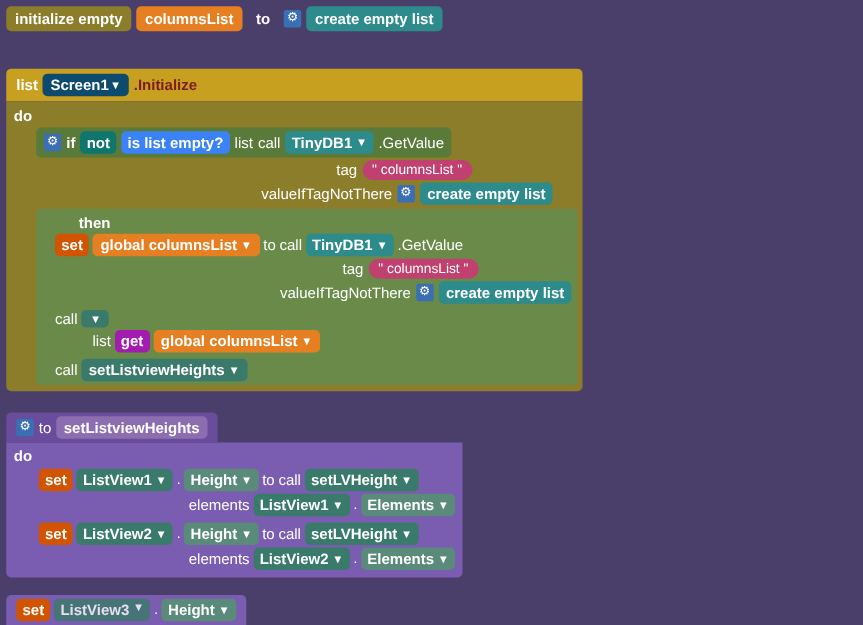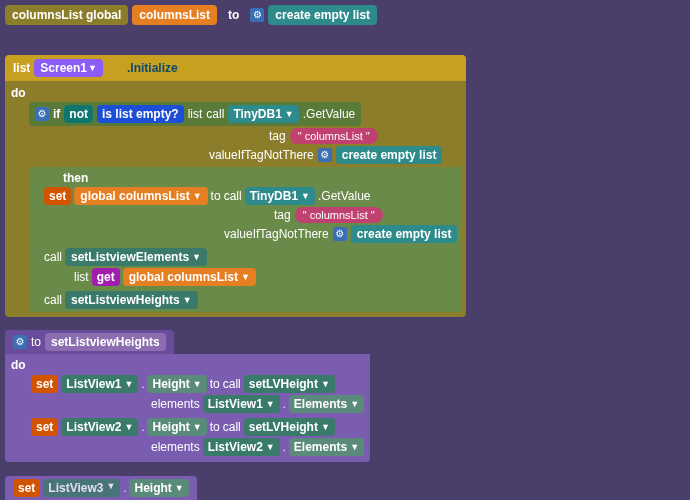--- a/index.html
+++ b/index.html
@@ -98,52 +98,52 @@
     .set-lvh-wrapper {
       position: absolute;
       top: 330px;
       left: 5px;
     }
   </style>
 </head>
 <body>
 
 <div class="init-block block-container">
-  <span class="block bg-olive">columnsList global</span>
+  <span class="block bg-olive">initialize empty</span>
   <span class="block bg-orange">columnsList</span>
   <span class="block" style="background:transparent;color:white;">to</span>
   <span class="gear-icon">⚙</span>
   <span class="block bg-teal">create empty list</span>
 </div>
 
 <div class="when-wrapper">
 
   <div class="when-header">
     <span class="block" style="background:#c8a020;color:white;padding:0;">list</span>
-    <span class="block" style="background:#8b5cf6;padding:2px 6px;">
+    <span class="block" style="background:#0c4a6e;padding:2px 6px;">
       <span>Screen1</span>
       <span class="dropdown-arrow">▼</span>
     </span>
-    <span class="block" style="background:#c8a020;color:#0c4a6e;padding:0;margin-left:20px;">.Initialize</span>
+    <span class="block" style="background:#c8a020;color:#7f1d1d;padding:0;">.Initialize</span>
   </div>
 
   <div style="background:#8b7d2a;padding:3px 4px 5px 6px;border-radius:0 0 4px 4px;">
 
     <div class="block-row">
       <span style="color:white;font-weight:bold;font-size:12px;">do</span>
     </div>
 
     <div style="margin-left:18px;">
       <div style="background:#5a7a3a;border-radius:4px;padding:3px 6px;display:inline-flex;align-items:center;gap:4px;">
         <span class="gear-icon">⚙</span>
         <span style="color:white;font-weight:bold;font-size:12px;">if</span>
 
         <span style="background:#0f766e;border-radius:4px;padding:2px 5px;color:white;font-size:12px;font-weight:bold;">not</span>
 
-        <span style="background:#1d4ed8;border-radius:4px;padding:2px 5px;color:white;font-size:12px;font-weight:bold;">is list empty?</span>
+        <span style="background:#3b82f6;border-radius:4px;padding:2px 5px;color:white;font-size:12px;font-weight:bold;">is list empty?</span>
         <span style="color:white;font-size:12px;">list</span>
 
         <span style="color:white;font-size:12px;">call</span>
         <span style="background:#2e8b8b;border-radius:4px;padding:2px 5px;color:white;font-size:12px;font-weight:bold;display:inline-flex;align-items:center;gap:2px;">
           <span>TinyDB1</span>
           <span class="dropdown-arrow">▼</span>
         </span>
         <span style="color:white;font-size:12px;">.GetValue</span>
       </div>
 
@@ -192,21 +192,20 @@
 
           <div style="display:flex;align-items:center;gap:4px;margin-left:180px;">
             <span style="color:white;font-size:12px;">valueIfTagNotThere</span>
             <span class="gear-icon">⚙</span>
             <span style="background:#2e8b8b;border-radius:4px;padding:2px 6px;color:white;font-size:12px;font-weight:bold;">create empty list</span>
           </div>
 
           <div style="display:flex;align-items:center;gap:3px;margin-top:3px;">
             <span style="color:white;font-size:12px;">call</span>
             <span style="background:#3a7a6a;border-radius:4px;padding:2px 6px;color:white;font-size:12px;font-weight:bold;display:inline-flex;align-items:center;gap:2px;">
-              <span>setListviewElements</span>
               <span class="dropdown-arrow">▼</span>
             </span>
           </div>
 
           <div style="display:flex;align-items:center;gap:3px;margin-left:30px;">
             <span style="color:white;font-size:12px;">list</span>
             <span style="background:#a21caf;border-radius:4px;padding:2px 5px;color:white;font-size:12px;font-weight:bold;">get</span>
             <span style="background:#e67e22;border-radius:4px;padding:2px 6px;color:white;font-size:12px;font-weight:bold;display:inline-flex;align-items:center;gap:2px;">
               <span>global columnsList</span>
               <span class="dropdown-arrow">▼</span>

